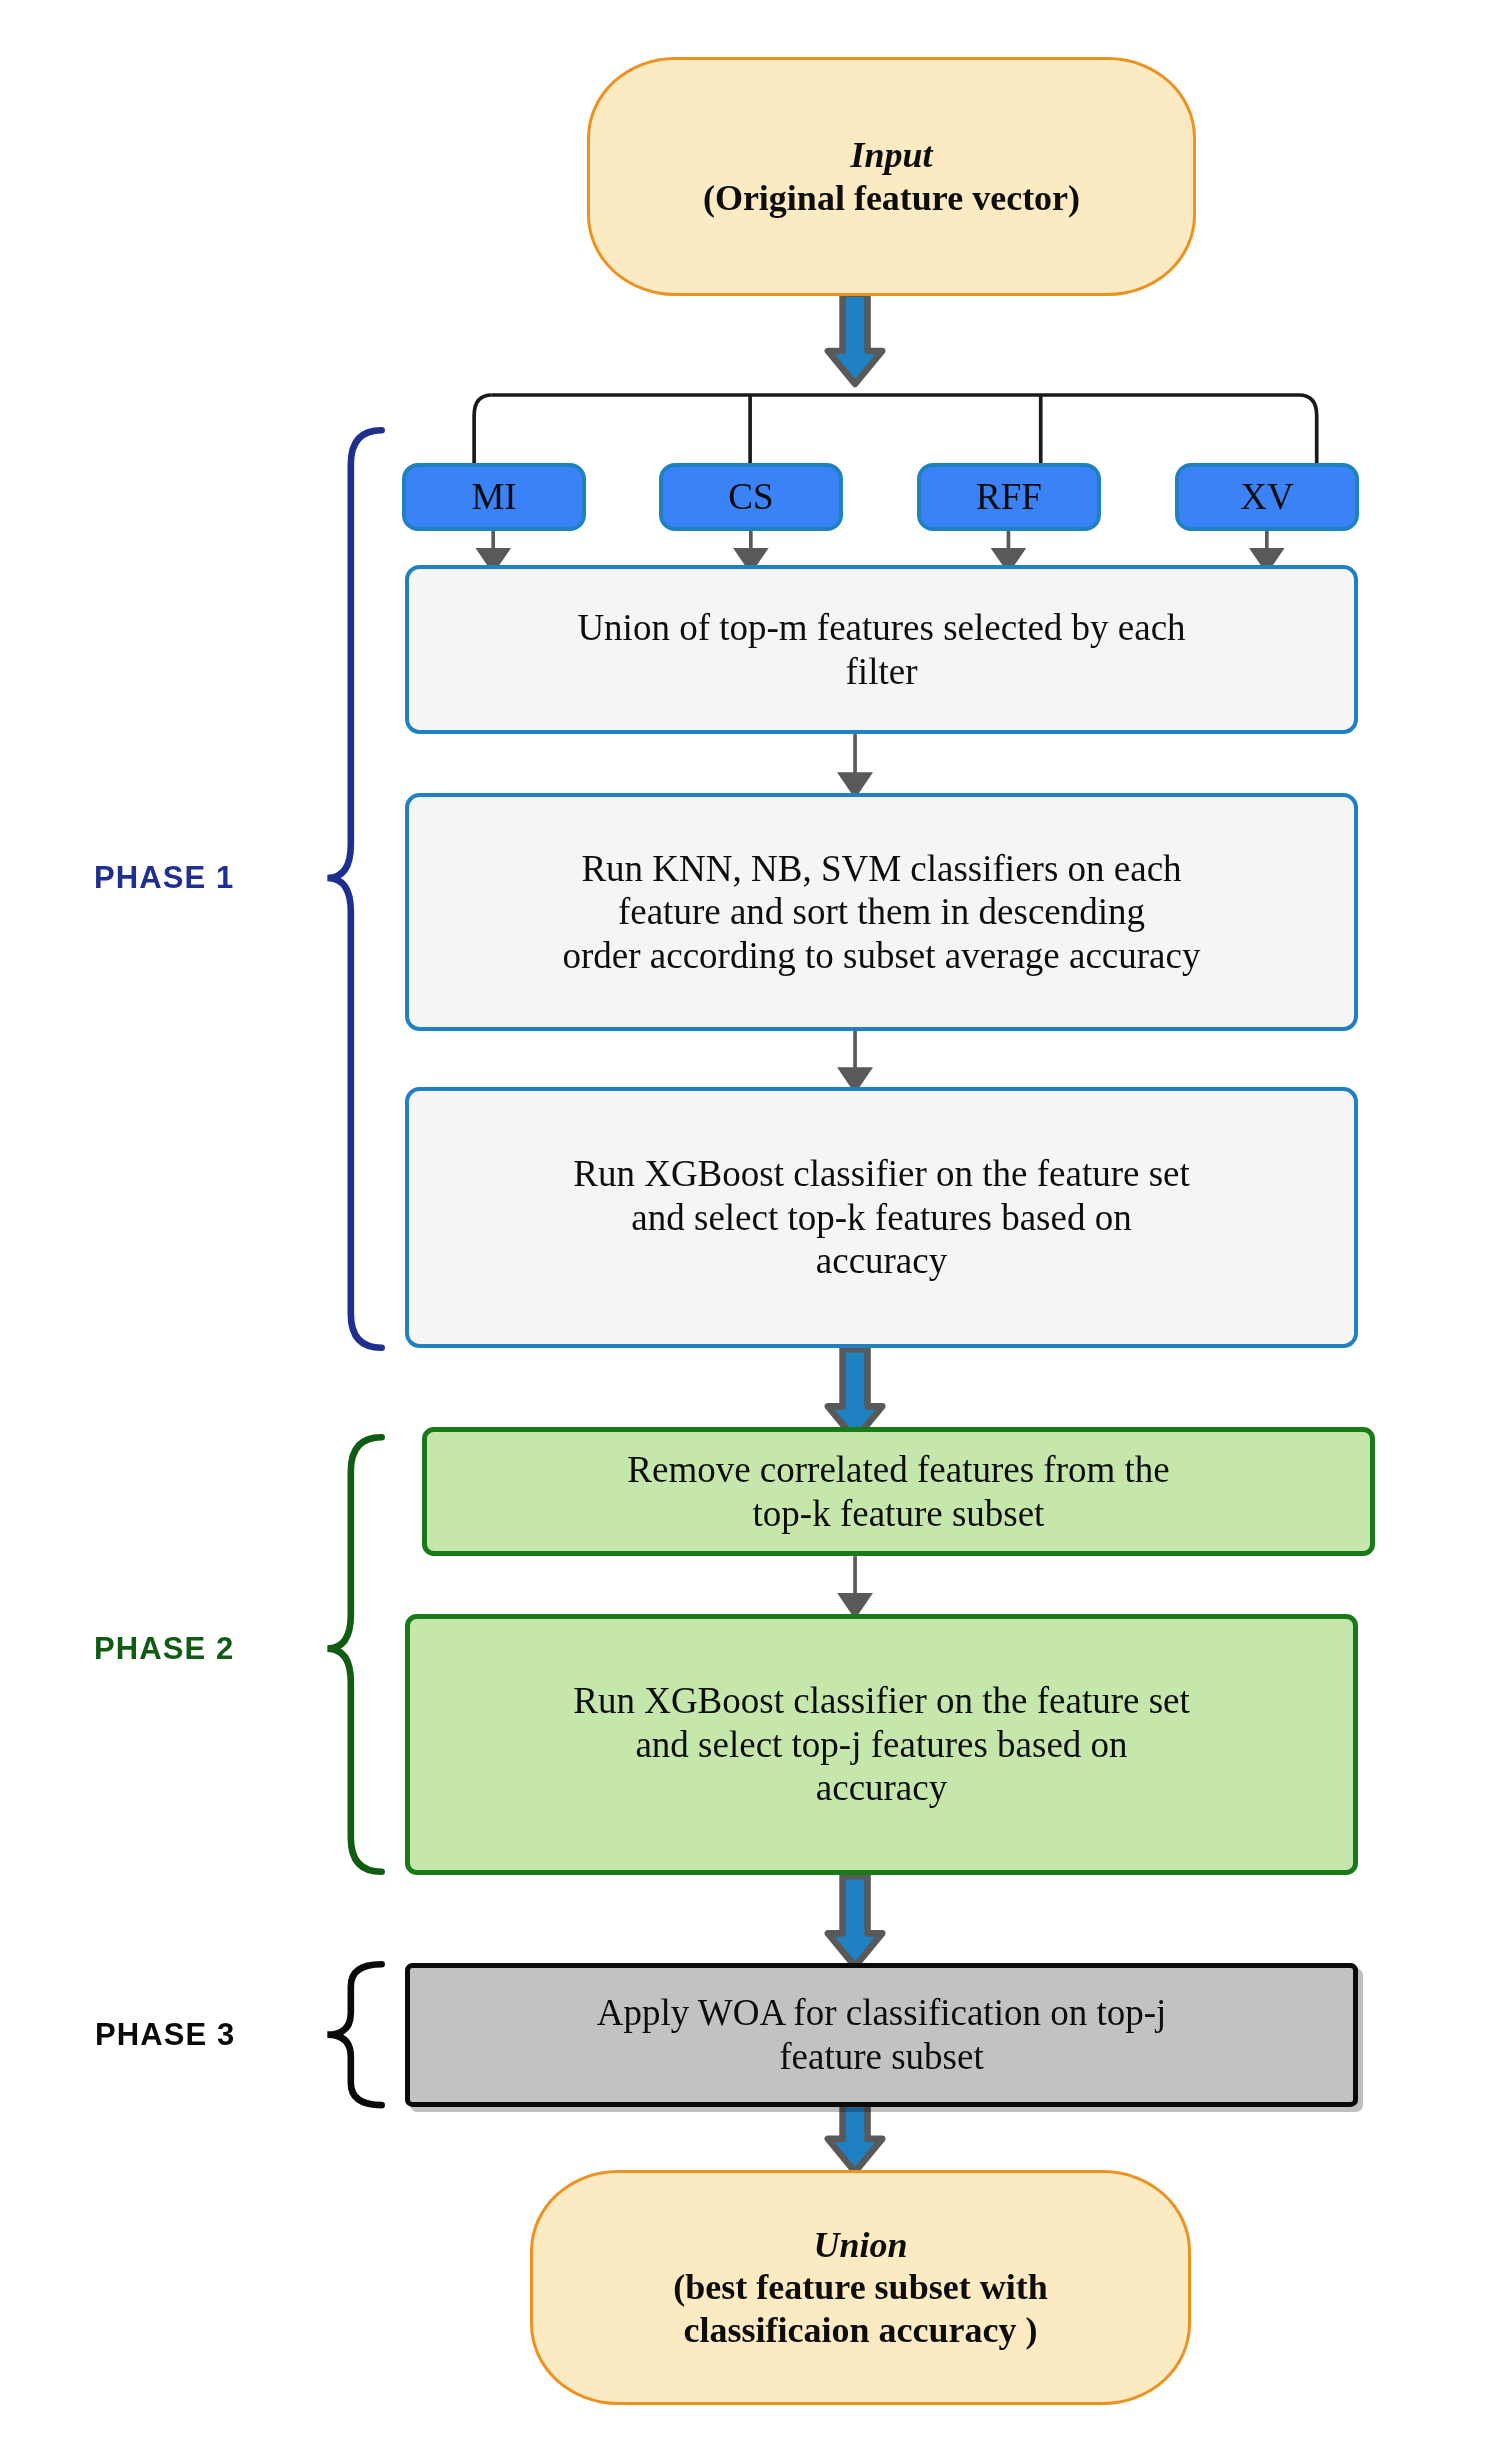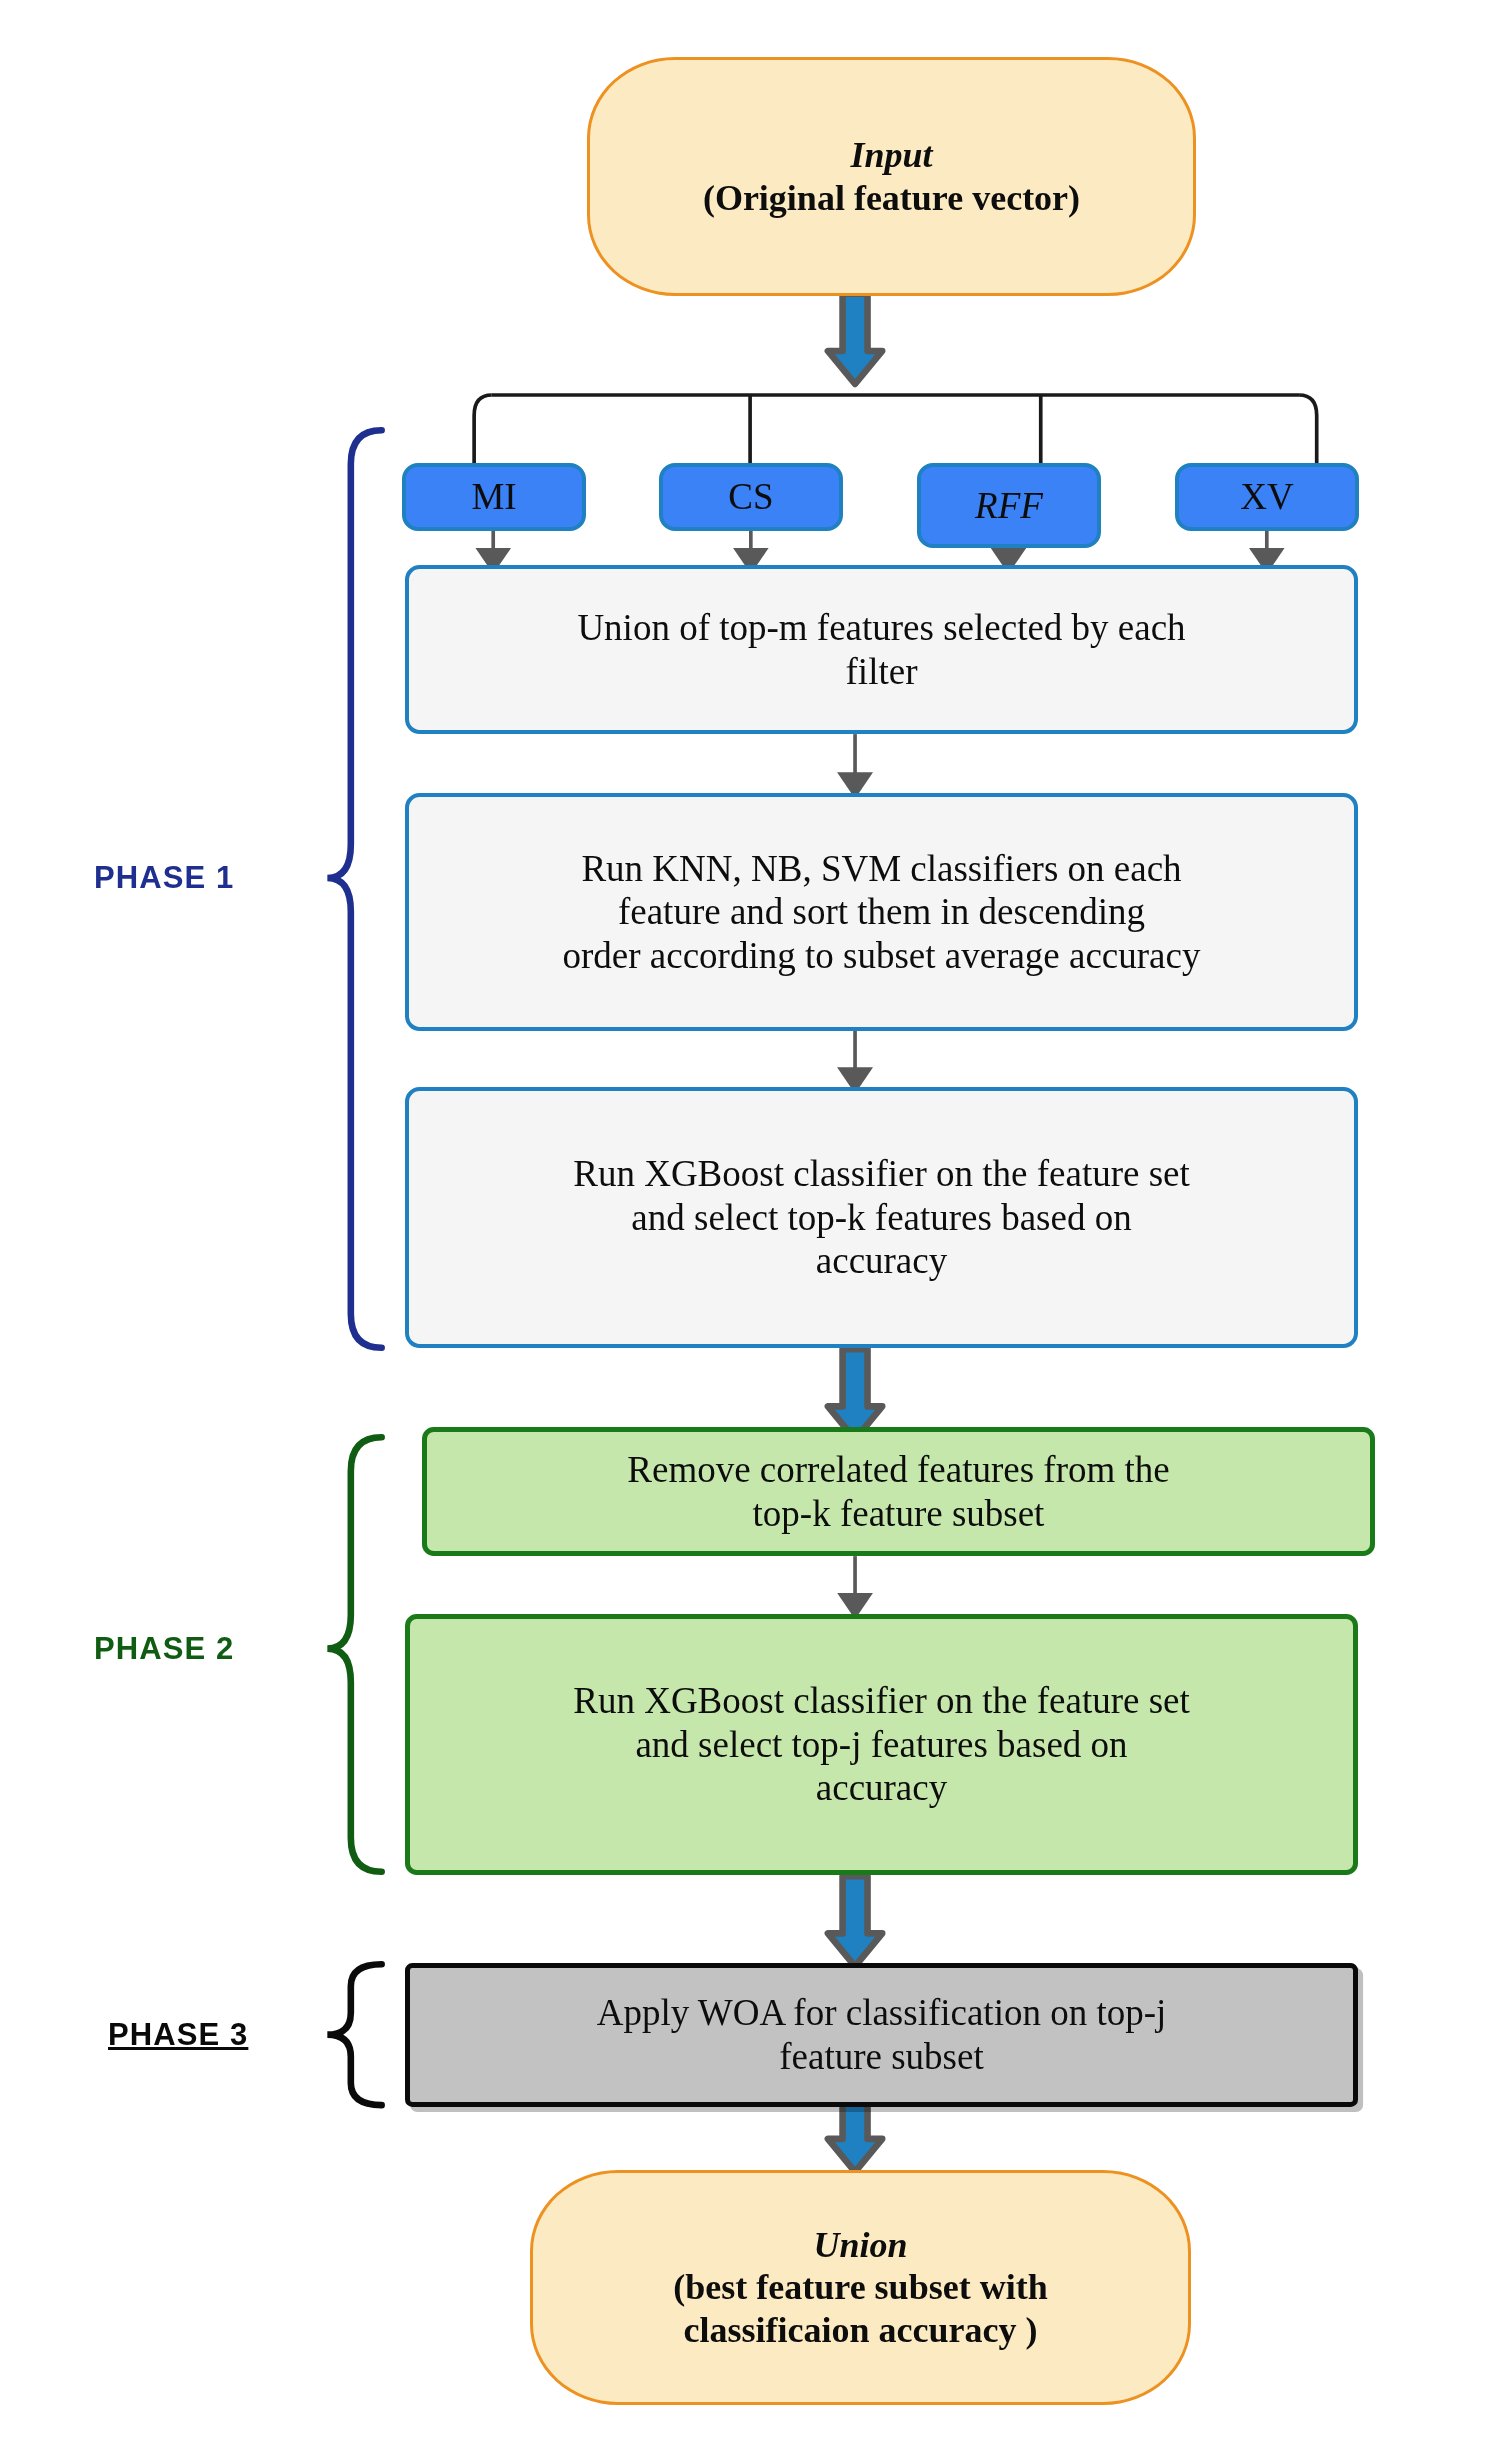--- a/index.html
+++ b/index.html
@@ -110,21 +110,21 @@
     <span class="l1">Input</span>
     <span class="l2">(Original feature vector)</span>
   </div>
 
   <div class="node chip" style="left:402px;top:463px;width:184px;height:68px;">
     <span>MI</span>
   </div>
   <div class="node chip" style="left:659px;top:463px;width:184px;height:68px;">
     <span>CS</span>
   </div>
-  <div class="node chip" style="left:917px;top:463px;width:184px;height:85px;font-style:italic;">
+  <div class="node chip" style="left:917px;top:463px;width:184px;height:68px;">
     <span>RFF</span>
   </div>
   <div class="node chip" style="left:1175px;top:463px;width:184px;height:68px;">
     <span>XV</span>
   </div>
 
   <div class="node bbox" style="left:405px;top:565px;width:953px;height:169px;">
     <span>Union of top-m features selected by each
 filter</span>
   </div>
@@ -158,16 +158,16 @@
   </div>
 
   <div class="node term" style="left:530px;top:2170px;width:661px;height:235px;flex-direction:column;">
     <span class="l1">Union</span>
     <span class="l2">(best feature subset with
 classificaion accuracy )</span>
   </div>
 
   <div class="plabel p1" style="left:94px;top:860px;">PHASE 1</div>
   <div class="plabel p2" style="left:94px;top:1631px;">PHASE 2</div>
-  <div class="plabel p3" style="left:108px;top:2017px;text-decoration:underline;">PHASE 3</div>
+  <div class="plabel p3" style="left:95px;top:2017px;">PHASE 3</div>
 
 </div>
 
 
 </body></html>

